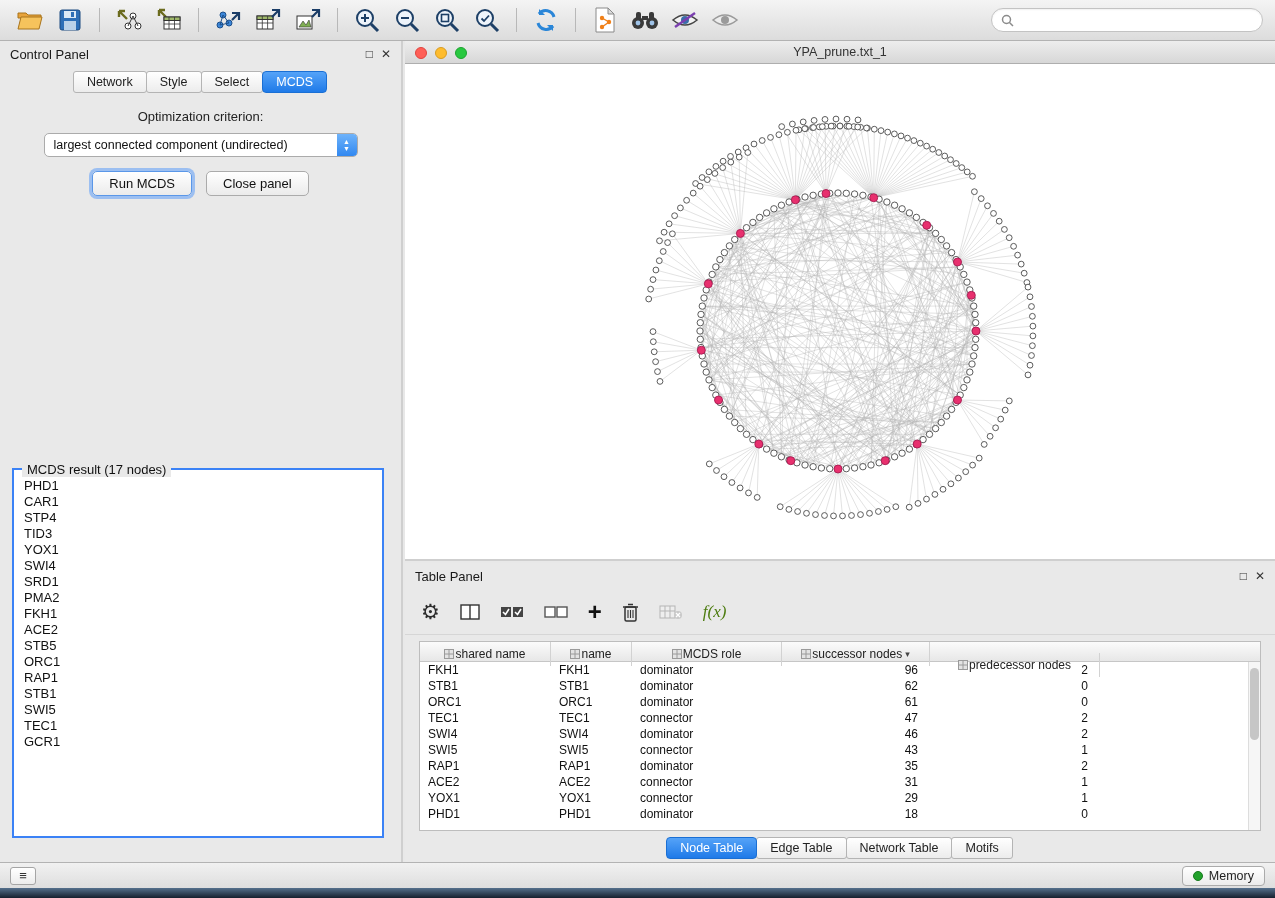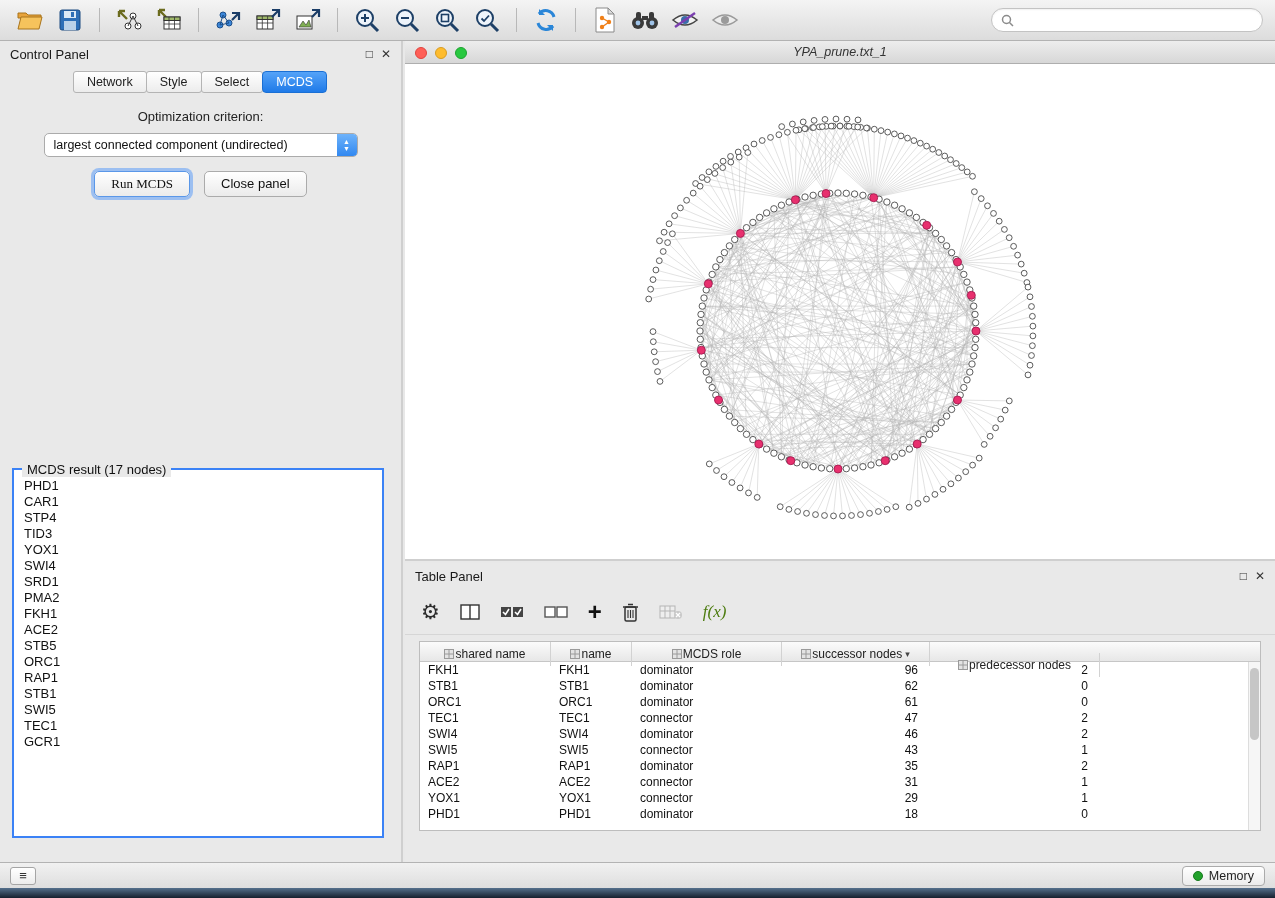--- a/index.html
+++ b/index.html
@@ -33,40 +33,40 @@
   .opt-label { text-align:center; margin-top:16px; font-size:13px; }
   .dropdown { margin:9px auto 0 auto; width:314px; height:24px; background:#fff; border:1px solid #ababab;
     border-radius:5px; display:flex; align-items:center; overflow:hidden; }
   .dropdown .dd-text { padding-left:9px; font-size:12.5px; color:#111; white-space:nowrap; }
   .dropdown .dd-stepper { margin-left:auto; width:20px; height:24px; background:linear-gradient(#71b5fb,#2e86f0);
     display:flex; flex-direction:column; align-items:center; justify-content:center; color:#fff; }
   .dd-stepper span { font-size:7px; line-height:7px; }
   .btn-row { display:flex; justify-content:center; gap:14px; margin-top:14px; }
   .btn { padding:4px 16px; font-size:13px; border:1px solid #ababab; border-radius:5px;
     background:linear-gradient(#ffffff,#ebebeb); color:#111; }
-  .btn.focused { box-shadow:0 0 0 3px rgba(80,150,250,0.5); border-color:#5a97e8;font-family:Liberation Serif, serif; }
+  .btn.focused { box-shadow:0 0 0 3px rgba(80,150,250,0.5); border-color:#5a97e8; }
   .mcds-fieldset { position:absolute; left:12px; top:427px; width:372px; height:370px;
     border:2px solid #3b82f6; background:#fff; }
   .mcds-legend { position:absolute; top:-8px; left:8px; background:#e9e9e9; padding:0 5px; font-size:13px; color:#111; }
   .gene-list { padding:8px 0 0 10px; overflow:hidden; height:100%; }
   .gene { font-size:13px; line-height:16px; color:#111; }
 
   
   .right-area { position:absolute; left:405px; top:0; width:870px; height:821px; }
 
   .network-window { position:absolute; top:0; left:0; width:870px; height:520px; background:#fff;
     border-bottom:2px solid #cfcfcf; }
   .net-titlebar { height:23px; background:linear-gradient(#ededed,#d7d7d7); border-bottom:1px solid #aeaeae;
     position:relative; display:flex; align-items:center; justify-content:center; }
   .traffic { position:absolute; left:10px; top:6px; display:flex; gap:8px; }
   .tl { width:12px; height:12px; border-radius:50%; }
   .tl.red { background:#ff5f57; border:1px solid #e0443e; }
   .tl.yellow { background:#febc2e; border:1px solid #d89c21; }
   .tl.green { background:#28c840; border:1px solid #1da32f; }
-  .net-title { font-size:12.5px; color:#333;font-style:italic; }
+  .net-title { font-size:12.5px; color:#333; }
   .net-canvas { position:relative; width:868px; height:495px; }
   .net-canvas svg { display:block; }
 
   
   .table-panel { position:absolute; left:0; top:522px; width:870px; height:299px; background:#e9e9e9; }
   .tp-toolbar { height:46px; display:flex; align-items:center; padding:0 16px; gap:20px;
     border-bottom:1px solid #d6d6d6; }
   .tp-ic { display:flex; align-items:center; justify-content:center; height:30px; }
   .gear-glyph { font-size:21px; color:#2d2d2d; }
   .plus-glyph { font-size:24px; font-weight:bold; color:#111; line-height:20px; }
@@ -1193,20 +1193,26 @@
               <div class="td" style="width: 81px;">PHD1</div>
               <div class="td" style="width: 150px;">dominator</div>
               <div class="td num" style="width: 148px;">18</div>
               <div class="td num" style="width: 170px;">0</div>
             </div>
           </div>
         <div class="vscroll">
             <div class="vthumb"></div>
           </div>
       </div>
+      <div class="tp-tabs" id="tp-tabs">
+          <div class="tab active">Node Table</div>
+          <div class="tab">Edge Table</div>
+          <div class="tab">Network Table</div>
+          <div class="tab">Motifs</div>
+        </div>
     </div>
   </div>
 </div>
 
 <div class="status-bar">
   <span class="hamburger">≡</span>
   <span class="memory-btn">
     <span class="mem-dot"></span>
     <span>Memory</span>
   </span>

